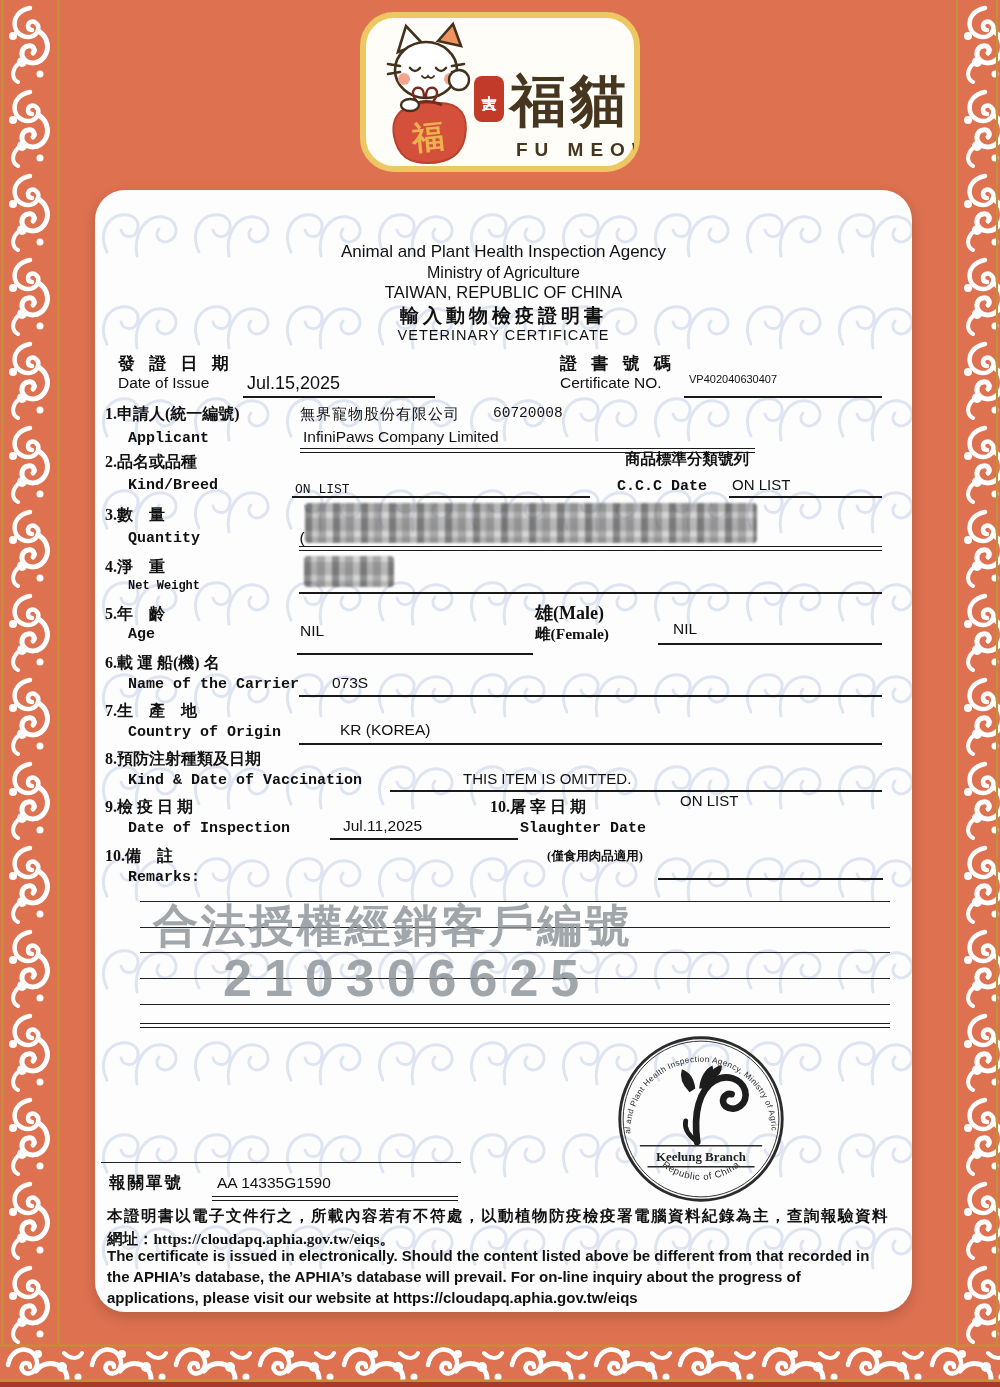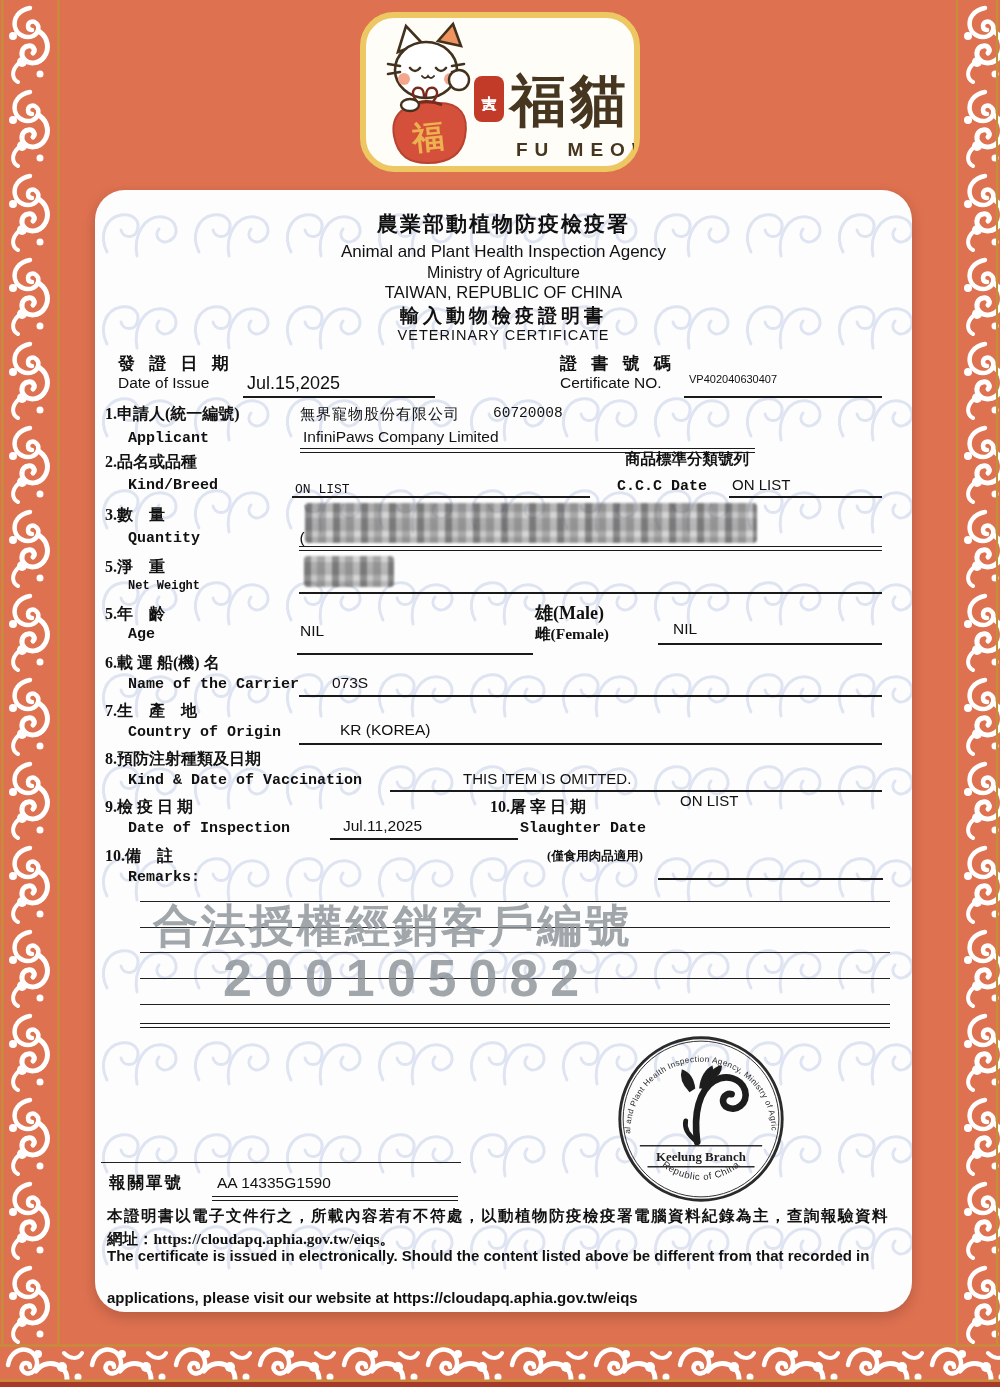--- a/index.html
+++ b/index.html
@@ -153,21 +153,20 @@
               <path d="M42 66 C38 44 50 25 68 27 C82 29 86 45 74 51 C66 55 58 46 64 39"></path>
             </g>
           </pattern>
         </defs>
         <rect width="817" height="1122" fill="url(#wmp)"></rect>
       </svg>
     </div>
 
     <div class="paper-content">
 
-      <div class="abs ctr cjk" style="top:20px;font-size:21px;letter-spacing:2px">農業部動植物防疫檢疫署</div>
       <div class="abs ctr sans" style="top:52px;font-size:17px">Animal and Plant Health Inspection Agency</div>
       <div class="abs ctr sans" style="top:74px;font-size:16px">Ministry of Agriculture</div>
       <div class="abs ctr sans" style="top:93px;font-size:16.5px">TAIWAN, REPUBLIC OF CHINA</div>
       <div class="abs ctr cjk" style="top:113px;font-size:19px;letter-spacing:4px">輸入動物檢疫證明書</div>
       <div class="abs ctr sans" style="top:137px;font-size:14.5px;letter-spacing:1px">VETERINARY CERTIFICATE</div>
 
       <div class="abs cjk" style="left:23px;top:162px;font-size:17px;letter-spacing:5px">發 證 日 期</div>
       <div class="abs cjk" style="left:465px;top:162px;font-size:17px;letter-spacing:5px">證 書 號 碼</div>
       <div class="abs sans" style="left:23px;top:184px;font-size:15.5px">Date of Issue</div>
       <div class="abs sans" style="left:152px;top:183px;font-size:18px">Jul.15,2025</div>
@@ -191,21 +190,21 @@
       <div class="abs mono" style="left:522px;top:288px;font-size:15px">C.C.C Date</div>
       <div class="abs sans" style="left:637px;top:286px;font-size:15px">ON LIST</div>
       <div class="line" style="left:634px;top:306px;width:153px"></div>
 
       <div class="abs cjk" style="left:10px;top:315px;font-size:16px">3.數　量</div>
       <div class="redact" style="left:210px;top:313px;width:452px;height:40px"></div>
       <div class="abs mono" style="left:33px;top:340px;font-size:15px">Quantity</div>
       <div class="abs mono" style="left:203px;top:341px;font-size:15px;font-weight:normal">(</div>
       <div class="line-dbl" style="left:204px;top:356px;width:583px"></div>
 
-      <div class="abs cjk" style="left:10px;top:367px;font-size:16px">5.淨　重</div>
+      <div class="abs cjk" style="left:10px;top:367px;font-size:16px">4.淨　重</div>
       <div class="redact" style="left:209px;top:366px;width:90px;height:31px"></div>
       <div class="abs mono" style="left:33px;top:389px;font-size:12px">Net Weight</div>
       <div class="line" style="left:204px;top:402px;width:583px"></div>
 
       <div class="abs cjk" style="left:10px;top:414px;font-size:16px">5.年　齡</div>
       <div class="abs cjk" style="left:440px;top:411px;font-size:18px">雄(Male)</div>
       <div class="abs mono" style="left:33px;top:436px;font-size:15px">Age</div>
       <div class="abs sans" style="left:205px;top:432px;font-size:15.5px">NIL</div>
       <div class="abs cjk" style="left:440px;top:434px;font-size:15.5px">雌(Female)</div>
       <div class="abs sans" style="left:578px;top:430px;font-size:15.5px">NIL</div>
@@ -241,21 +240,21 @@
       <div class="abs mono" style="left:33px;top:679px;font-size:15px">Remarks:</div>
 
       <div class="line-thin" style="left:45px;top:711px;width:750px"></div>
       <div class="line-thin" style="left:45px;top:737px;width:750px"></div>
       <div class="line-thin" style="left:45px;top:762px;width:750px"></div>
       <div class="line-thin" style="left:45px;top:788px;width:750px"></div>
       <div class="line-thin" style="left:45px;top:814px;width:750px"></div>
       <div class="line-dbl" style="left:45px;top:833px;width:750px"></div>
 
       <div class="overlay-gray" style="left:58px;top:706px;font-size:45px;letter-spacing:3px">合法授權經銷客戶編號</div>
-      <div class="overlay-gray" style="left:128px;top:758px;font-size:52px;letter-spacing:12px">200105082</div>
+      <div class="overlay-gray" style="left:128px;top:758px;font-size:52px;letter-spacing:12px">210306625</div>
 
       <div class="seal-wrap">
         <svg width="172" height="172" viewBox="0 0 180 180">
           <circle cx="90" cy="90" r="85" fill="none" stroke="#2b2b2b" stroke-width="3"></circle>
           <circle cx="90" cy="90" r="81.5" fill="none" stroke="#2b2b2b" stroke-width="1"></circle>
           <defs>
             <path id="sealArcTop" d="M 16 104 A 74 74 0 1 1 164 104"></path>
             <path id="sealArcBot" d="M 30 112 A 64 64 0 0 0 150 112"></path>
           </defs>
           <text font-size="8.6" fill="#2b2b2b" font-family="Liberation Sans,sans-serif" letter-spacing="0.4">
@@ -279,16 +278,17 @@
       </div>
 
       <div class="line-thin" style="left:6px;top:972px;width:360px"></div>
       <div class="abs cjk" style="left:14px;top:982px;font-size:16.5px;letter-spacing:2px">報關單號</div>
       <div class="abs sans" style="left:122px;top:984px;font-size:15.5px">AA 14335G1590</div>
       <div class="line-dbl" style="left:117px;top:1006px;width:246px"></div>
 
       <div class="abs cjk" style="left:12px;top:1039px;font-size:15.5px">網址：https://cloudapq.aphia.gov.tw/eiqs。</div>
       <div class="abs cjk" style="left:12px;top:1016px;font-size:15.5px;letter-spacing:1.5px;width:795px">本證明書以電子文件行之，所載內容若有不符處，以動植物防疫檢疫署電腦資料紀錄為主，查詢報驗資料</div>
       <div class="abs sans" style="left:12px;top:1057px;font-size:15px;font-weight:bold">The certificate is issued in electronically. Should the content listed above be different from that recorded in</div>
+      <div class="abs sans" style="left:12px;top:1078px;font-size:15px;font-weight:bold">the APHIA’s database, the APHIA’s database will prevail. For on-line inquiry about the progress of</div>
       <div class="abs sans" style="left:12px;top:1099px;font-size:15px;font-weight:bold">applications, please visit our website at https://cloudapq.aphia.gov.tw/eiqs</div>
     </div>
   </div>
 </div>
 
 </body></html>

